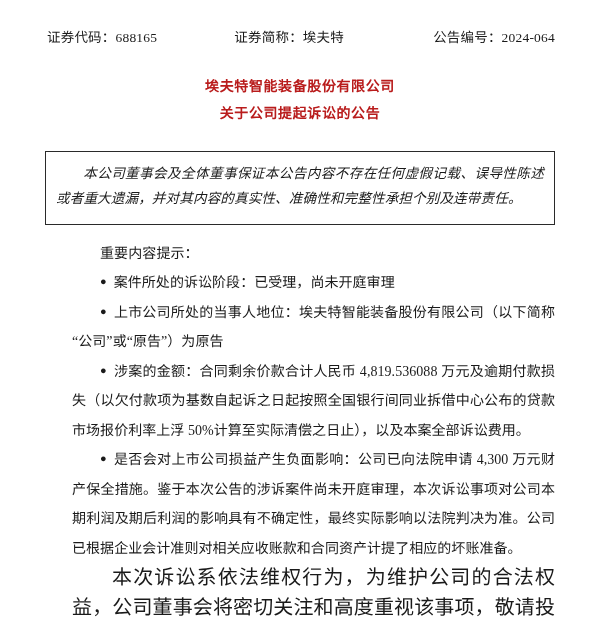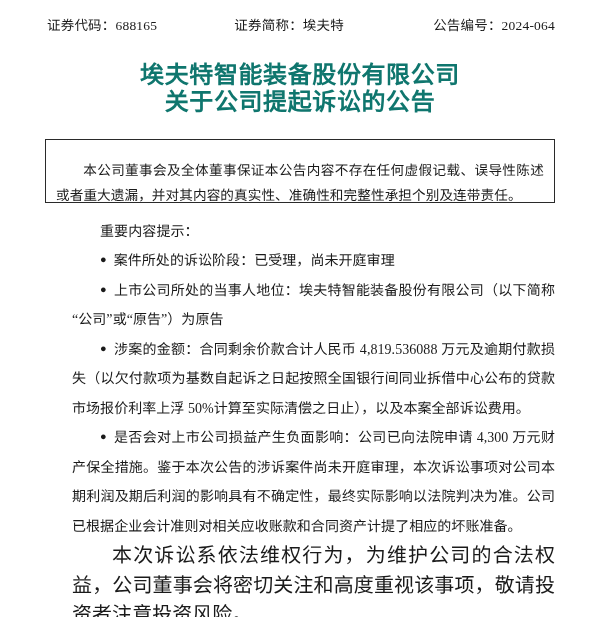--- a/index.html
+++ b/index.html
@@ -25,52 +25,53 @@
     padding: 0 45px;
   }
 
   
   .doc-header {
     display: flex;
     justify-content: space-between;
     align-items: baseline;
     font-size: 13.5px;
     letter-spacing: 0.2px;
-    padding-top: 14px;
+    padding-top: 26px;
     white-space: nowrap;
   }
   .doc-header .hdr-cell {
     display: inline-block;
   }
   .doc-header .hdr-cell:nth-child(1) { margin-left: 2px; }
   .doc-header .hdr-cell:nth-child(2) { margin-left: 14px; }
   .doc-header .hdr-cell:nth-child(3) { margin-left: 26px; }
 
   
   .doc-title {
     margin-top: 27px;
     text-align: center;
-    color: #0f766e;
+    color: #b91c1c;
     font-weight: bold;
-    font-size: 24px;
+    font-size: 14px;
     line-height: 27px;
     letter-spacing: 0.6px;
     font-family: "Liberation Sans", "DejaVu Sans", sans-serif;
   }
   .doc-title .title-line {
     display: block;
   }
 
   
   .disclaimer-box {
     margin-top: 24px;
     border: 1px solid #2a2a2a;
     box-sizing: border-box;
-    padding: 18px 10px 10px 10px;
-    height: 64px;
+    padding: 9px 10px 10px 10px;
+    height: 74px;
+    font-style: italic;
   }
   .disclaimer-text {
     font-size: 13.6px;
     line-height: 25px;
     text-align: justify;
     text-align-last: left;
     text-indent: 2em;
     letter-spacing: 0.1px;
     margin: 0;
   }

